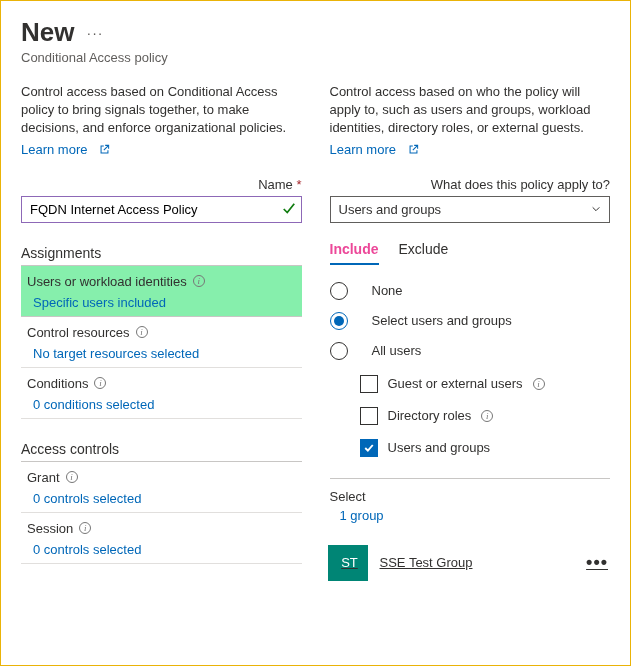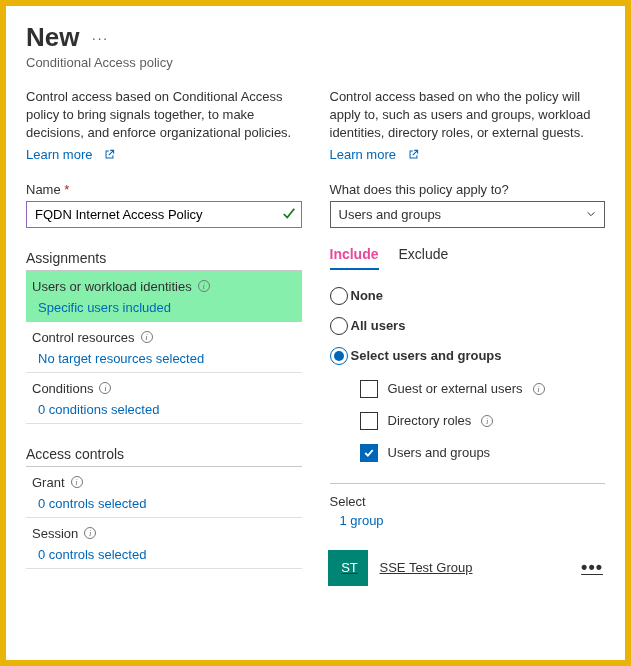--- a/index.html
+++ b/index.html
@@ -5,37 +5,37 @@
   * { box-sizing: border-box; }
   body {
     margin: 0;
     padding: 0;
     font-family: "Segoe UI", -apple-system, sans-serif;
     font-size: 13px;
     color: #323130;
     background: #fff;
   }
   .frame {
-    border: 6px solid #eab308;
+    border: 1px solid #eab308;
     width: 631px;
     height: 666px;
     padding: 16px 20px;
     display: flex;
     flex-direction: column;
   }
   .header-row { display: flex; align-items: center; gap: 12px; }
   .title { font-size: 26px; font-weight: 600; margin: 0; }
   .ellipsis-btn { color: #605e5c; font-size: 14px; letter-spacing: 1px; cursor: pointer; }
   .subtitle { color: #605e5c; font-size: 13px; margin-top: 2px; }
   .cols { display: flex; gap: 28px; margin-top: 18px; flex: 1; }
   .col { flex: 1; min-width: 0; }
   .desc { font-size: 13px; line-height: 1.4; margin-bottom: 4px; }
   .link { color: #0067b8; cursor: pointer; display: inline-flex; align-items: center; gap: 12px; }
   .ext-icon { width: 11px; height: 11px; }
-  .field-label { font-size: 13px; margin-top: 20px; margin-bottom: 4px; }
+  .field-label { font-size: 13px; margin-top: 20px; margin-bottom: 4px; text-align: right; }
   .req { color: #a4262c; }
   .text-input {
     width: 100%;
     border: 1px solid #8d68b7;
     padding: 5px 28px 5px 8px;
     font-size: 13px;
     font-family: inherit;
     position: relative;
   }
   .input-wrap { position: relative; }
@@ -76,21 +76,21 @@
   }
   .chev-down { width: 10px; height: 10px; }
   .tabs { display: flex; gap: 20px; margin-top: 12px; border-bottom: 1px solid transparent; }
   .tab { font-size: 14px; padding: 6px 0 8px 0; cursor: pointer; position: relative; }
   .tab.active { font-weight: 600; color: #ec4899; }
   .tab.active::after {
     content: ""; position: absolute; left: 0; right: 0; bottom: 0;
     height: 2px; background: #0067b8;
   }
   .radio-group { margin-top: 10px; }
-  .radio-row { display: flex; align-items: center; gap: 3px; padding: 6px 0; cursor: pointer; font-weight: bold; }
+  .radio-row { display: flex; align-items: center; gap: 24px; padding: 6px 0; cursor: pointer; }
   .radio {
     width: 18px; height: 18px; border: 1px solid #323130; border-radius: 50%;
     display: inline-flex; align-items: center; justify-content: center;
     flex-shrink: 0;
   }
   .radio.checked::after {
     content: ""; width: 10px; height: 10px; background: #0067b8; border-radius: 50%;
   }
   .radio.checked { border-color: #0067b8; }
   .sub-checks { margin-left: 30px; margin-top: 2px; }
@@ -222,26 +222,26 @@
         <div class="tab active">Include</div>
         <div class="tab">Exclude</div>
       </div>
 
       <div class="radio-group">
         <div class="radio-row">
           <span class="radio"></span>
           <span>None</span>
         </div>
         <div class="radio-row">
+          <span class="radio checked"></span>
+          <span>Select users and groups</span>
+        </div>
+        <div class="radio-row">
           <span class="radio"></span>
           <span>All users</span>
-        </div>
-        <div class="radio-row">
-          <span class="radio checked"></span>
-          <span>Select users and groups</span>
         </div>
 
         <div class="sub-checks">
           <div class="check-row">
             <span class="checkbox"></span>
             <span>Guest or external users</span>
             <span class="info-icon">i</span>
           </div>
           <div class="check-row">
             <span class="checkbox"></span>

